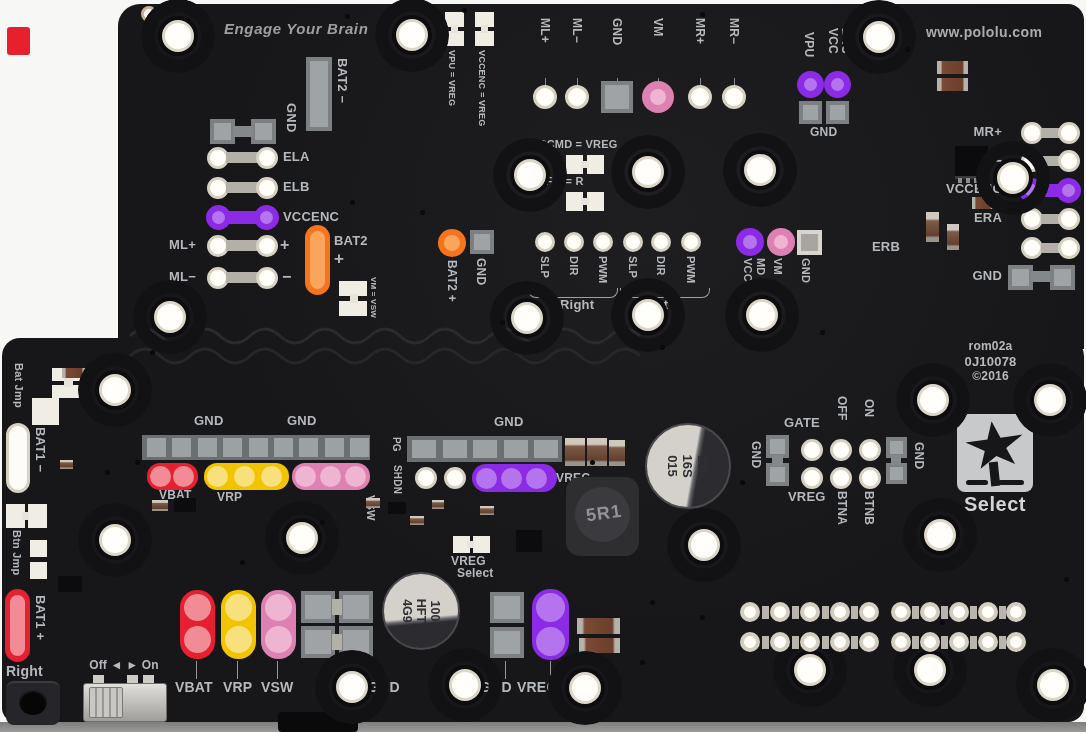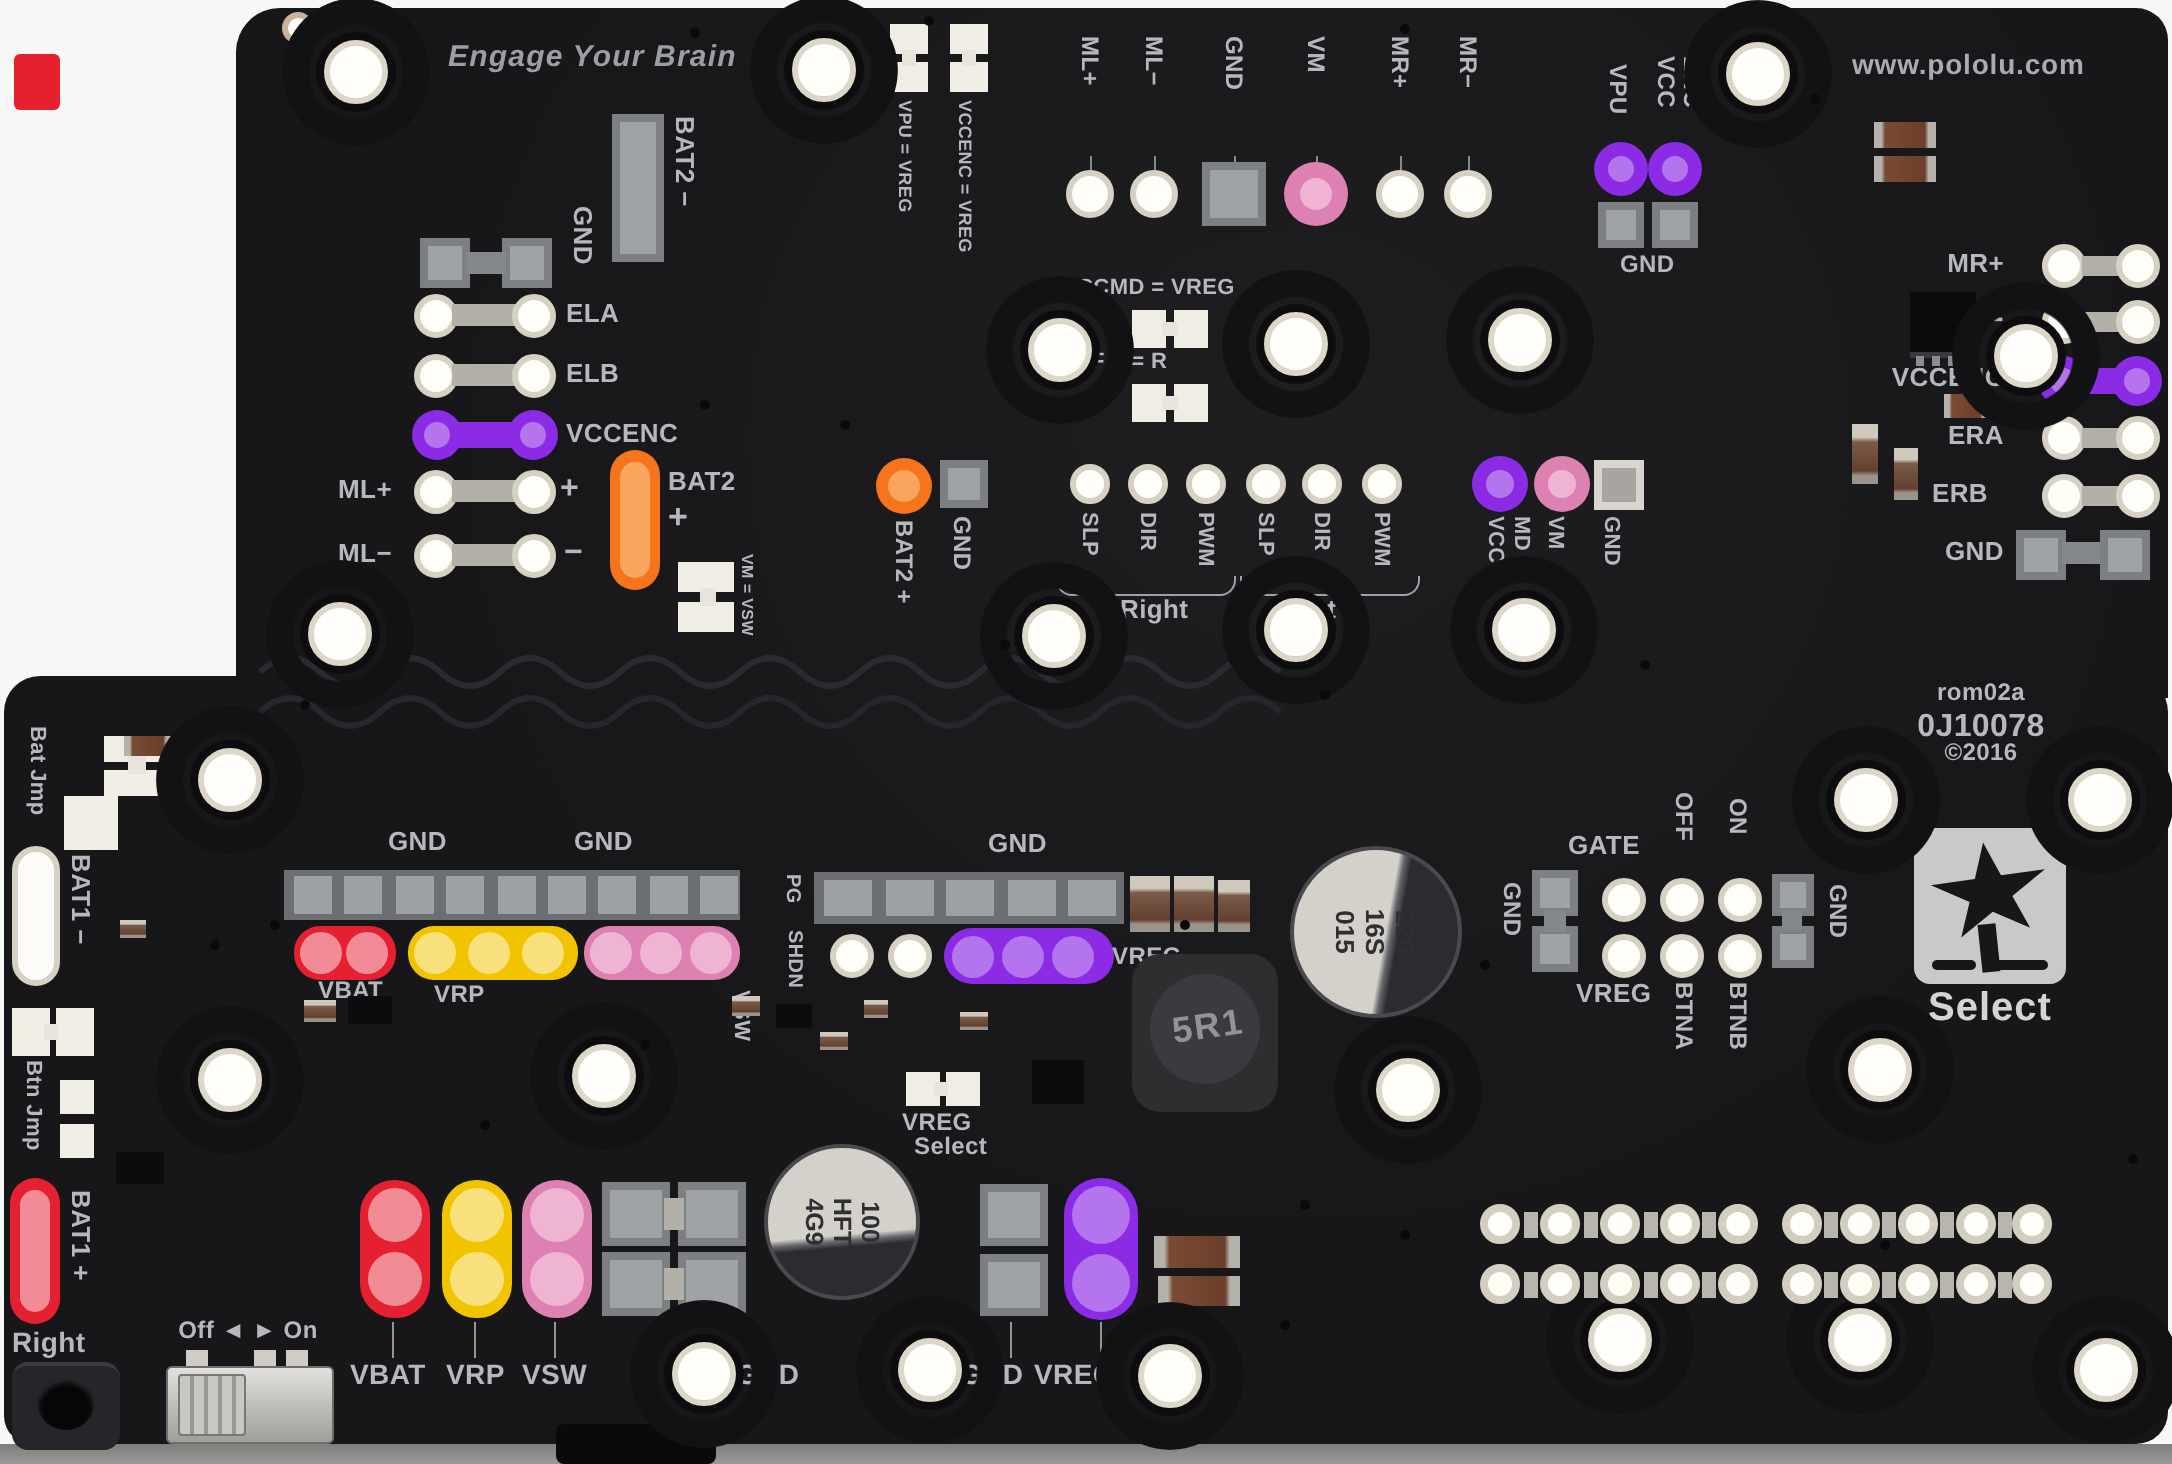--- a/index.html
+++ b/index.html
@@ -200,40 +200,40 @@
   <div class="silk" style="left:920px;top:182px;width:82px;text-align:right;">VCCENC</div>
   <div class="pbar" style="left:1032px;top:184px;width:34px;height:13px;"></div>
   <div class="dot" style="left:1019px;top:178px;width:25px;height:25px;background:#8b2be6;"></div>
   <div class="dot" style="left:1025px;top:184px;width:13px;height:13px;background:#b474ee;"></div>
   <div class="dot" style="left:1056px;top:178px;width:25px;height:25px;background:#8b2be6;"></div>
   <div class="dot" style="left:1062px;top:184px;width:13px;height:13px;background:#b474ee;"></div>
   <div class="silk" style="left:920px;top:211px;width:82px;text-align:right;">ERA</div>
   <div class="pin" style="left:1021px;top:208px;width:22px;height:22px;"></div>
   <div class="bar" style="left:1041px;top:214px;width:19px;height:10px;"></div>
   <div class="pin" style="left:1058px;top:208px;width:22px;height:22px;"></div>
-  <div class="silk" style="left:939px;top:240px;width:82px;text-align:center;">ERB</div>
+  <div class="silk" style="left:872px;top:240px;width:82px;text-align:left;">ERB</div>
   <div class="pin" style="left:1021px;top:237px;width:22px;height:22px;"></div>
   <div class="bar" style="left:1041px;top:243px;width:19px;height:10px;"></div>
   <div class="pin" style="left:1058px;top:237px;width:22px;height:22px;"></div>
   <div class="silk" style="left:920px;top:269px;width:82px;text-align:right;">GND</div>
   <div class="sq" style="left:1008px;top:265px;width:25px;height:25px;"></div>
   <div class="bar" style="left:1031px;top:271px;width:21px;height:11px;background:#85888b;"></div>
   <div class="sq" style="left:1050px;top:265px;width:25px;height:25px;"></div>
 
   <div class="abs" style="left:955px;top:146px;width:33px;height:30px;background:#0b0b0d;border-bottom:3px solid #3a3a3e;"></div>
   <div class="abs" style="left:958px;top:178px;width:4px;height:5px;background:#8d8d90;"></div>
   <div class="abs" style="left:966px;top:178px;width:4px;height:5px;background:#8d8d90;"></div>
   <div class="abs" style="left:974px;top:178px;width:4px;height:5px;background:#8d8d90;"></div>
   <div class="abs" style="left:982px;top:178px;width:4px;height:5px;background:#8d8d90;"></div>
   <div class="smdb" style="left:972px;top:197px;width:22px;height:12px;"></div>
   <div class="smdv" style="left:926px;top:212px;width:13px;height:30px;"></div>
   <div class="smdv" style="left:947px;top:224px;width:12px;height:26px;"></div>
 
   <div class="silk" style="left:938px;top:340px;width:105px;text-align:center;font-size:12px;">rom02a</div>
-  <div class="silk" style="left:938px;top:355px;width:105px;text-align:center;font-size:16px;">0J10078</div>
+  <div class="silk" style="left:938px;top:355px;width:105px;text-align:center;font-size:13px;">0J10078</div>
   <div class="silk" style="left:938px;top:370px;width:105px;text-align:center;font-size:12px;">©2016</div>
 
   <div class="abs" style="left:957px;top:414px;width:76px;height:78px;background:#c7c9cb;border-radius:8px;"></div>
   <div class="abs" style="left:965px;top:421px;width:60px;height:50px;background:#17171a;transform:rotate(-8deg);
               clip-path:polygon(50% 0%,61% 35%,98% 35%,68% 57%,79% 91%,50% 70%,21% 91%,32% 57%,2% 35%,39% 35%);"></div>
   <div class="abs" style="left:990px;top:462px;width:9px;height:24px;background:#17171a;transform:rotate(-6deg);"></div>
   <div class="abs" style="left:966px;top:480px;width:22px;height:5px;background:#17171a;border-radius:3px;"></div>
   <div class="abs" style="left:998px;top:480px;width:26px;height:5px;background:#17171a;border-radius:3px;"></div>
   <div class="silk" style="left:945px;top:493px;width:100px;text-align:center;font-size:20px;color:#d2d4d6;letter-spacing:.5px;">Select</div>
 

